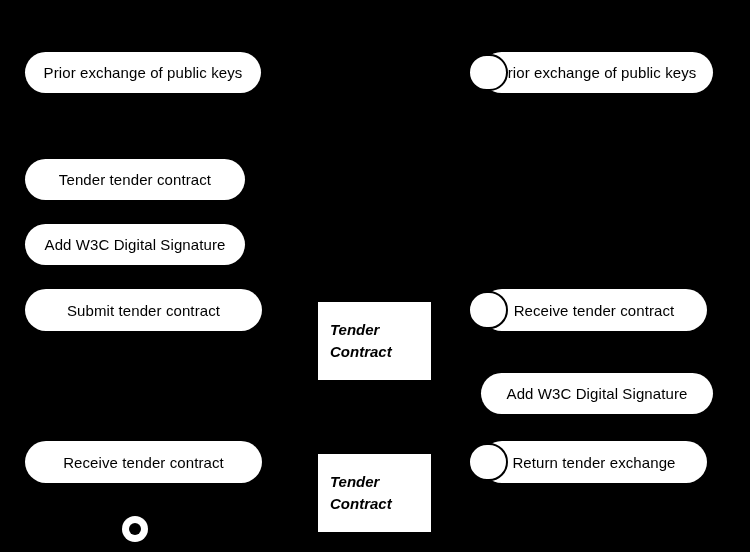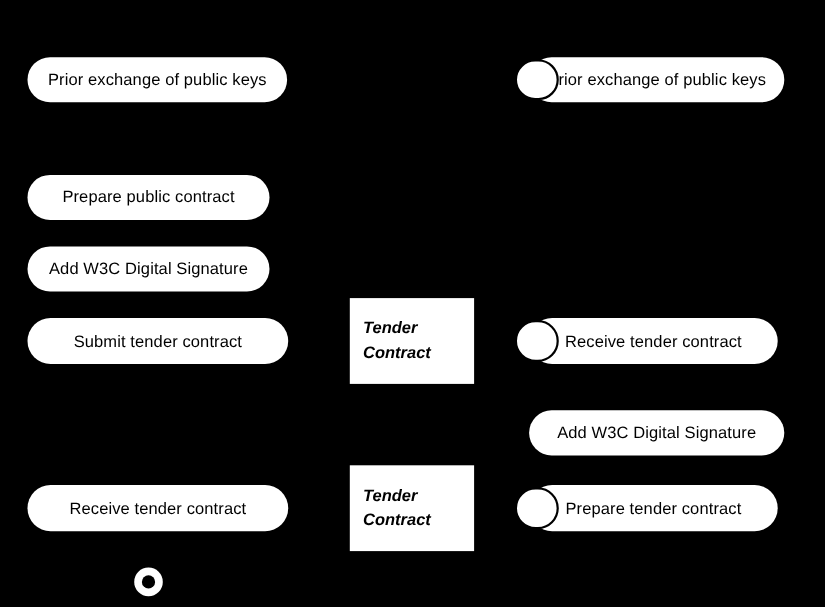--- a/index.html
+++ b/index.html
@@ -54,20 +54,21 @@
     background: #ffffff;
     color: #000000;
     box-sizing: border-box;
     font-weight: bold;
     font-style: italic;
     font-size: 15px;
     display: flex;
     flex-direction: column;
     justify-content: center;
     padding-left: 12px;
+    margin-top: 31px;
   }
   .objectnode .line {
     display: block;
     line-height: 1.45;
   }
 
   
   .final-node {
     position: absolute;
     width: 26px;
@@ -89,21 +90,21 @@
 </head>
 <body>
 
 <div id="canvas" style="width: 750px; height: 552px;">
 
   <div class="action" id="L0" style="left: 25px; top: 52px; width: 236px; height: 41px;">
     <span class="label">Prior exchange of public keys</span>
   </div>
 
   <div class="action" id="L1" style="left: 25px; top: 159px; width: 220px; height: 41px;">
-    <span class="label">Prepare public contract</span>
+    <span class="label">Tender tender contract</span>
   </div>
 
   <div class="action" id="L2" style="left: 25px; top: 224px; width: 220px; height: 41px;">
     <span class="label">Add W3C Digital Signature</span>
   </div>
 
   <div class="action" id="L3" style="left: 25px; top: 289px; width: 237px; height: 42px;">
     <span class="label">Submit tender contract</span>
   </div>
 
@@ -134,16 +135,16 @@
   <div class="action" id="R1" style="left: 481px; top: 289px; width: 226px; height: 42px;">
     <span class="label">Receive tender contract</span>
   </div>
 
   <div class="action" id="R2" style="left: 481px; top: 373px; width: 232px; height: 41px; justify-content: center; overflow: hidden;">
     <span class="label">Add W3C Digital Signature</span>
   </div>
 
   <div class="stack-arc" id="R3arc" style="left: 468px; top: 443px; width: 40px; height: 38px;"></div>
   <div class="action" id="R3" style="left: 481px; top: 441px; width: 226px; height: 42px;">
-    <span class="label">Prepare tender contract</span>
+    <span class="label">Return tender exchange</span>
   </div>
 
 </div>
 
 </body></html>

